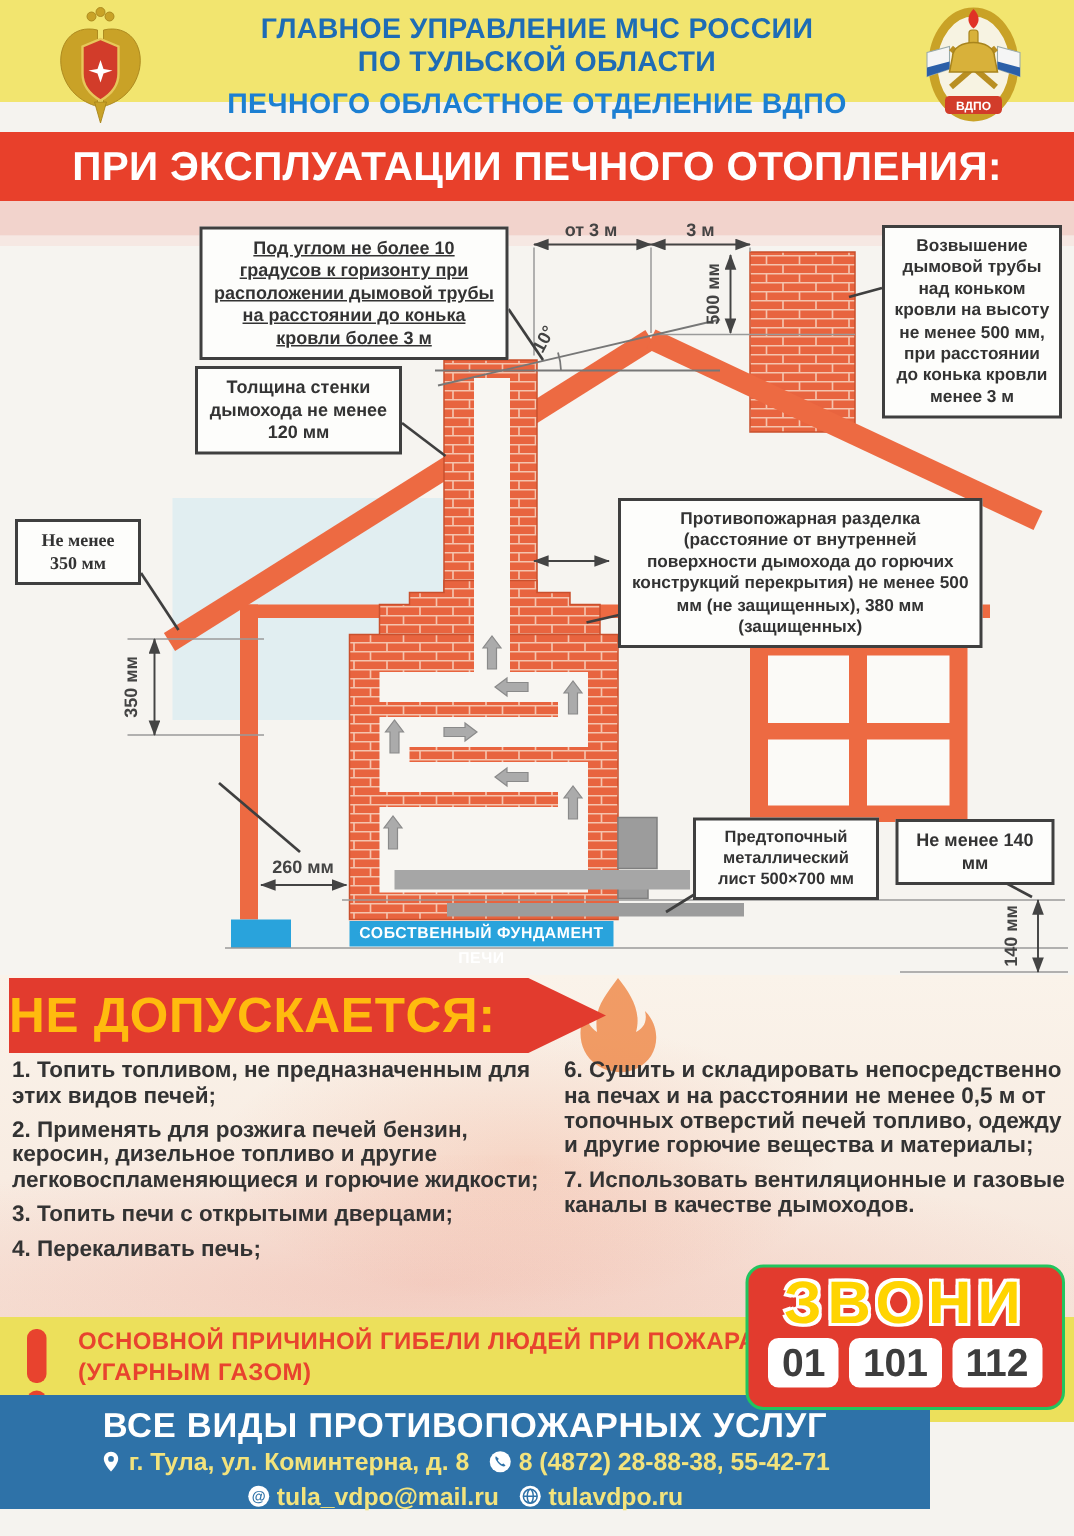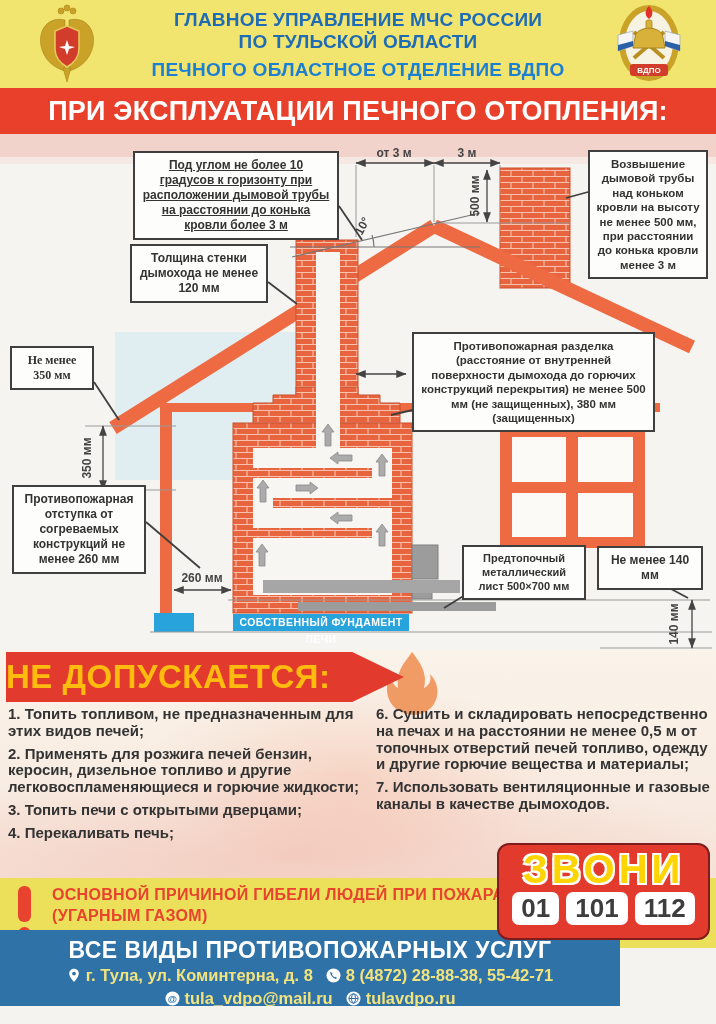--- a/index.html
+++ b/index.html
@@ -1,19 +1,19 @@
 <!DOCTYPE html>
 <html><head>
 <meta charset="utf-8">
 <style>
   html,body{margin:0;padding:0;background:#777;}
   .poster{position:relative;width:716px;height:1024px;margin:0 auto;overflow:hidden;
           font-family:"Liberation Sans",sans-serif;background:#f5f3ef;}
   
-  .hdr{position:absolute;left:0;top:0;width:716px;height:88px;background:#f2e56f;}
+  .hdr{position:absolute;left:0;top:0;width:716px;height:68px;background:#f2e56f;}
   .hdr-text{position:absolute;left:112px;right:112px;top:9px;text-align:center;}
   .hdr-l1,.hdr-l2{color:#1e6cb5;font-size:19px;font-weight:800;line-height:1.14;letter-spacing:.2px;}
   .hdr-l3{color:#1c7fd2;font-size:19px;font-weight:800;margin-top:7px;letter-spacing:.3px;}
   .emb{position:absolute;}
   
   .title-banner{position:absolute;left:0;top:88px;width:716px;height:46px;background:#e8402b;
     color:#fff;font-size:27px;font-weight:800;line-height:46px;text-align:center;white-space:nowrap;letter-spacing:.2px;}
   
   .diagram{position:absolute;left:0;top:134px;width:716px;height:516px;background:#f6f4f0;}
   .diagram svg{position:absolute;left:0;top:0;}
@@ -27,21 +27,21 @@
   .flame-blob{position:absolute;pointer-events:none;}
   .proh-banner{position:absolute;left:6px;top:2px;width:398px;height:50px;background:#e23b2e;
      clip-path:polygon(0 0,87% 0,100% 50%,87% 100%,0 100%);
      color:#ffbb0e;font-size:33px;font-weight:800;line-height:50px;box-sizing:border-box;letter-spacing:.5px;}
   .col{position:absolute;color:#333;font-size:15px;font-weight:700;line-height:1.12;}
   .col p{margin:0 0 6px 0;}
   .col-left{left:8px;top:56px;width:358px;}
   .col-right{left:376px;top:56px;width:336px;}
   
   .zvoni{position:absolute;left:497px;top:843px;width:213px;height:97px;background:#e23b2e;
-     border-radius:12px;border:2px solid #7f1d1d;box-sizing:border-box;text-align:center;z-index:5;}
+     border-radius:12px;border:2px solid #22c55e;box-sizing:border-box;text-align:center;z-index:5;}
   .zvoni-title{color:#ffd400;font-size:40px;font-weight:800;letter-spacing:4px;line-height:1;margin-top:4px;
      text-shadow:-2px -2px 0 #fff,2px -2px 0 #fff,-2px 2px 0 #fff,2px 2px 0 #fff,0 2px 0 #fff,0 -2px 0 #fff;}
   .numrow{display:flex;justify-content:center;gap:7px;margin-top:3px;}
   .num{background:#fff;border-radius:7px;padding:1px 9px;font-size:26px;font-weight:800;color:#3d3d3d;}
   
   .warn{position:absolute;left:0;top:878px;width:716px;height:70px;background:#ece05b;}
   .warn-bar{position:absolute;left:18px;top:8px;width:13px;height:36px;border-radius:6px;background:#e8432e;}
   .warn-dot{position:absolute;left:18px;top:49px;width:13px;height:13px;border-radius:50%;background:#e8432e;}
   .warn-text{position:absolute;left:52px;top:7px;color:#e8432e;font-size:16px;font-weight:800;line-height:1.3;letter-spacing:.3px;}
   
@@ -218,21 +218,20 @@
         <text x="202" y="448">260 мм</text>
         <text x="678" y="490" transform="rotate(-90 678 490)">140 мм</text>
       </g>
     </svg>
 
     <div class="co" style="left:133px;top:17px;width:206px;font-size:12px;text-decoration:underline;">Под углом не более 10 градусов к горизонту при расположении дымовой трубы на расстоянии до конька кровли более 3 м</div>
     <div class="co" style="left:588px;top:16px;width:120px;font-size:11.5px;">Возвышение дымовой трубы над коньком кровли на высоту не менее 500 мм, при расстоянии до конька кровли менее 3 м</div>
     <div class="co" style="left:130px;top:110px;width:138px;font-size:12px;">Толщина стенки дымохода не менее 120 мм</div>
     <div class="co" style="left:10px;top:212px;width:84px;font-size:12px;font-family:Liberation Serif, serif;">Не менее 350 мм</div>
     <div class="co" style="left:412px;top:198px;width:243px;font-size:11.5px;">Противопожарная разделка (расстояние от внутренней поверхности дымохода до горючих конструкций перекрытия) не менее 500 мм (не защищенных), 380 мм (защищенных)</div>
-    <div class="co" style="left:12px;top:351px;width:134px;font-size:12px;">Противопожарная отступка от согреваемых конструкций не менее 260 мм</div>
     <div class="co" style="left:462px;top:411px;width:124px;font-size:11px;">Предтопочный металлический лист 500×700 мм</div>
     <div class="co" style="left:597px;top:412px;width:106px;font-size:12px;">Не менее 140 мм</div>
 
     <div class="found">СОБСТВЕННЫЙ ФУНДАМЕНТ ПЕЧИ</div>
   </div>
 
   <div class="proh">
     <div class="flame-blob" style="left:140px;top:30px;width:420px;height:190px;
          background:radial-gradient(ellipse at center,rgba(238,120,80,.20),transparent 70%);"></div>
     <div class="flame-blob" style="left:0;top:120px;width:716px;height:108px;

